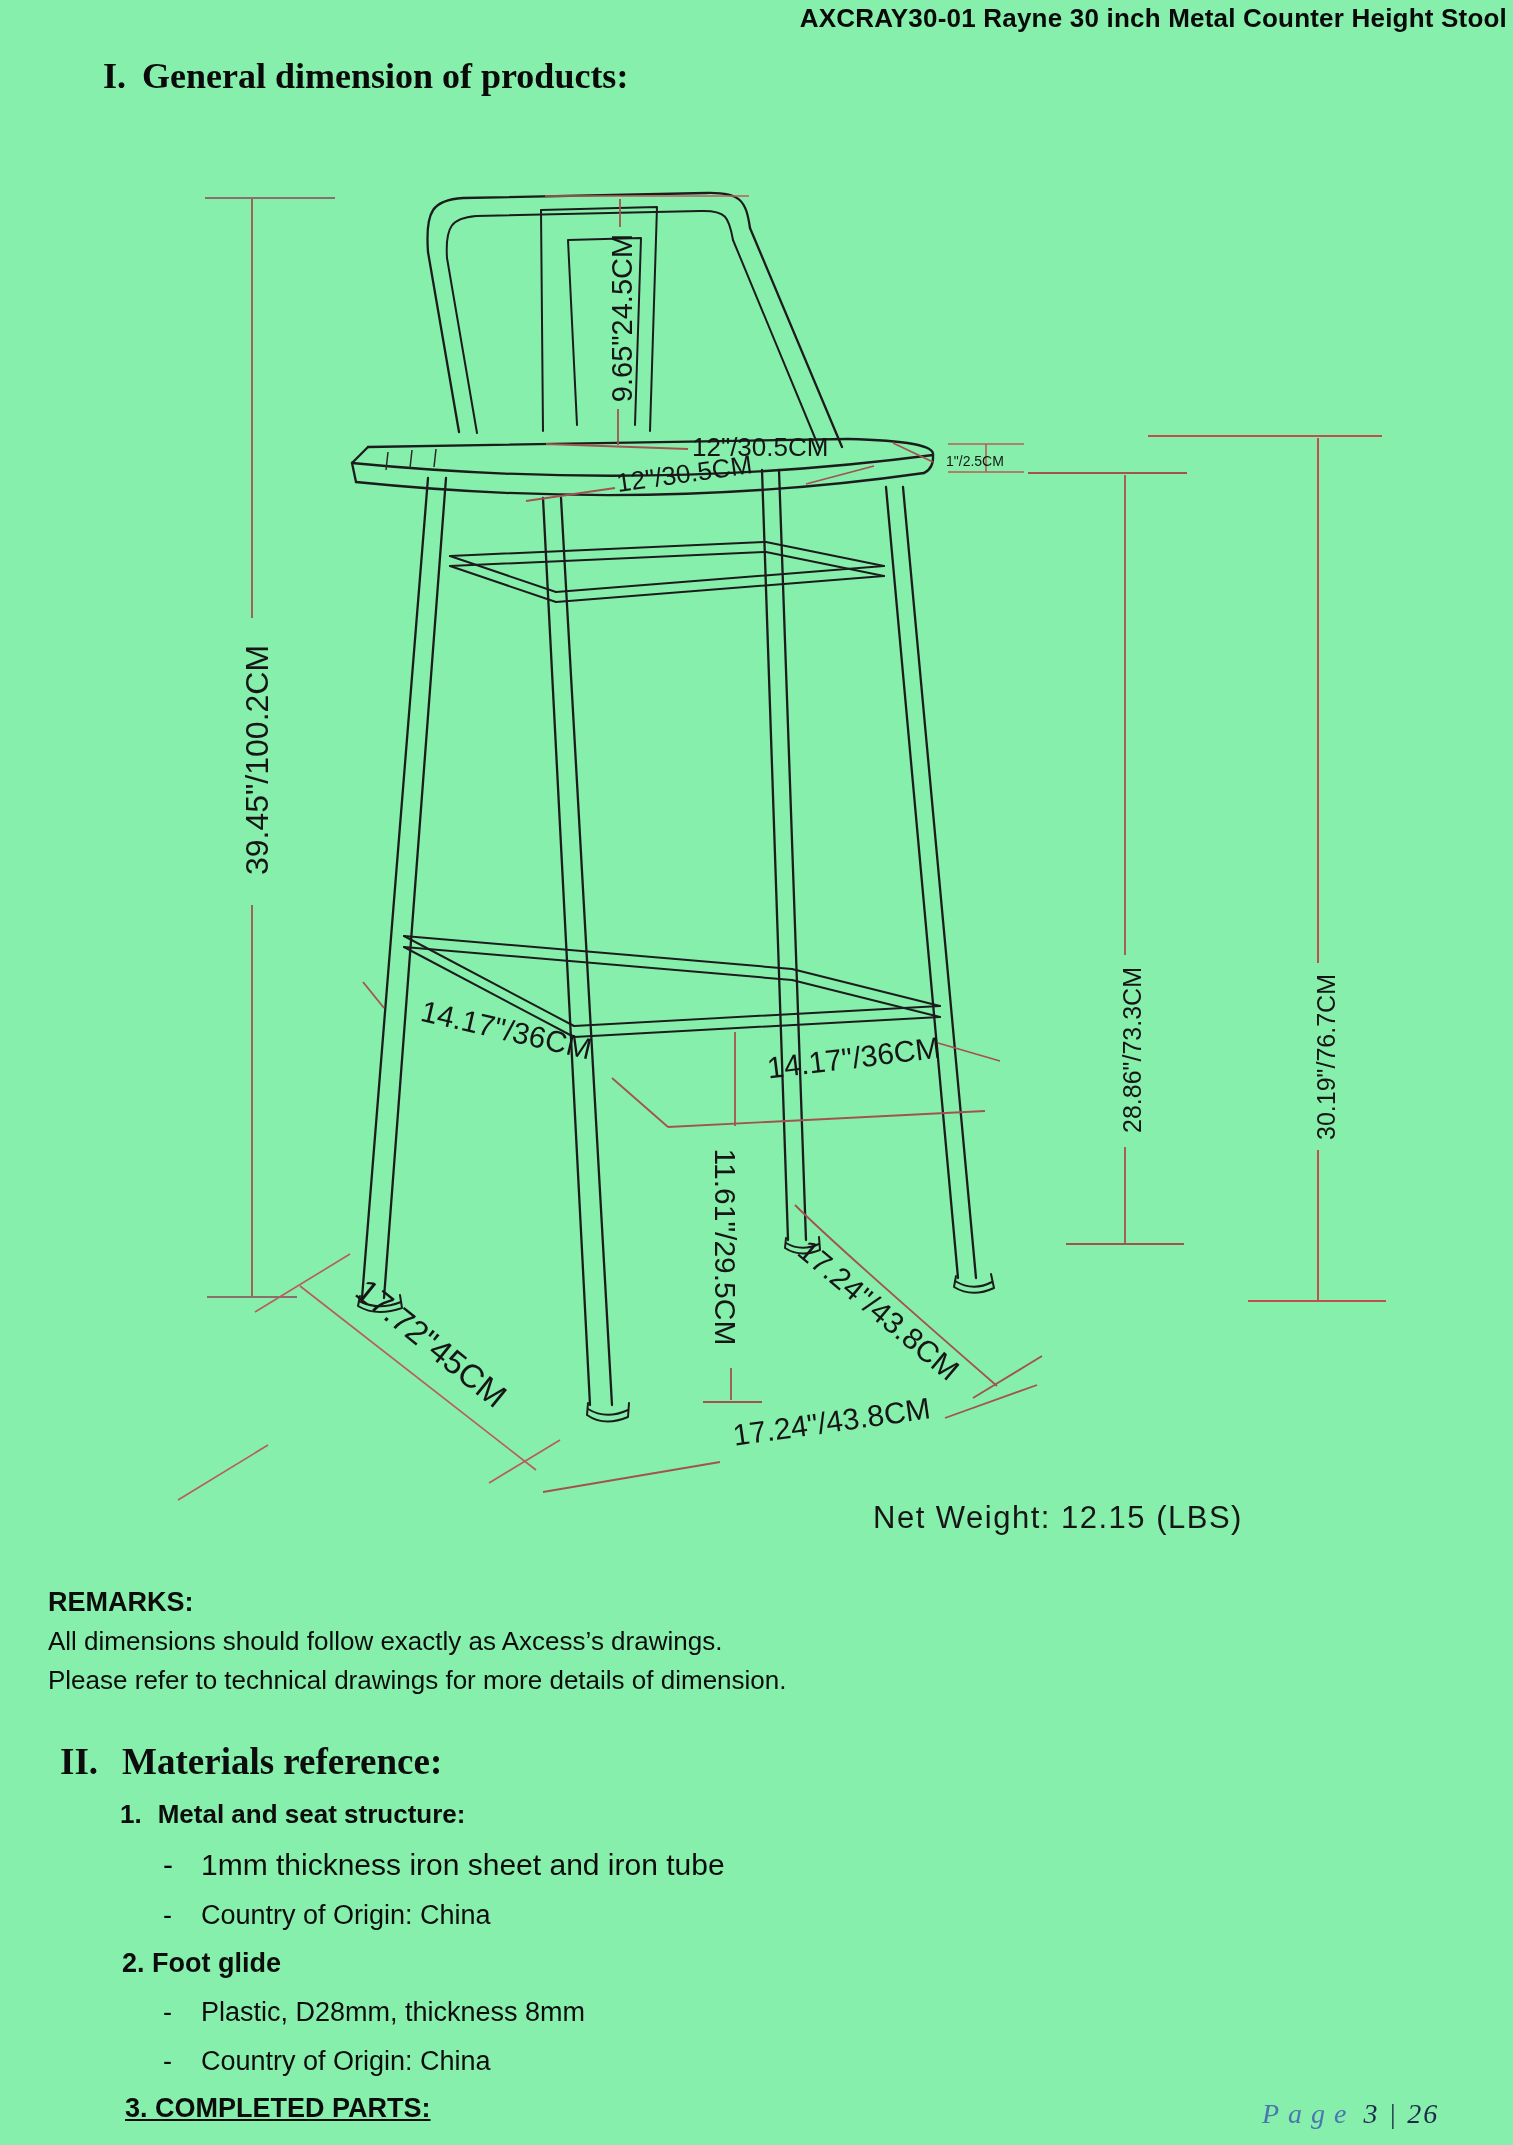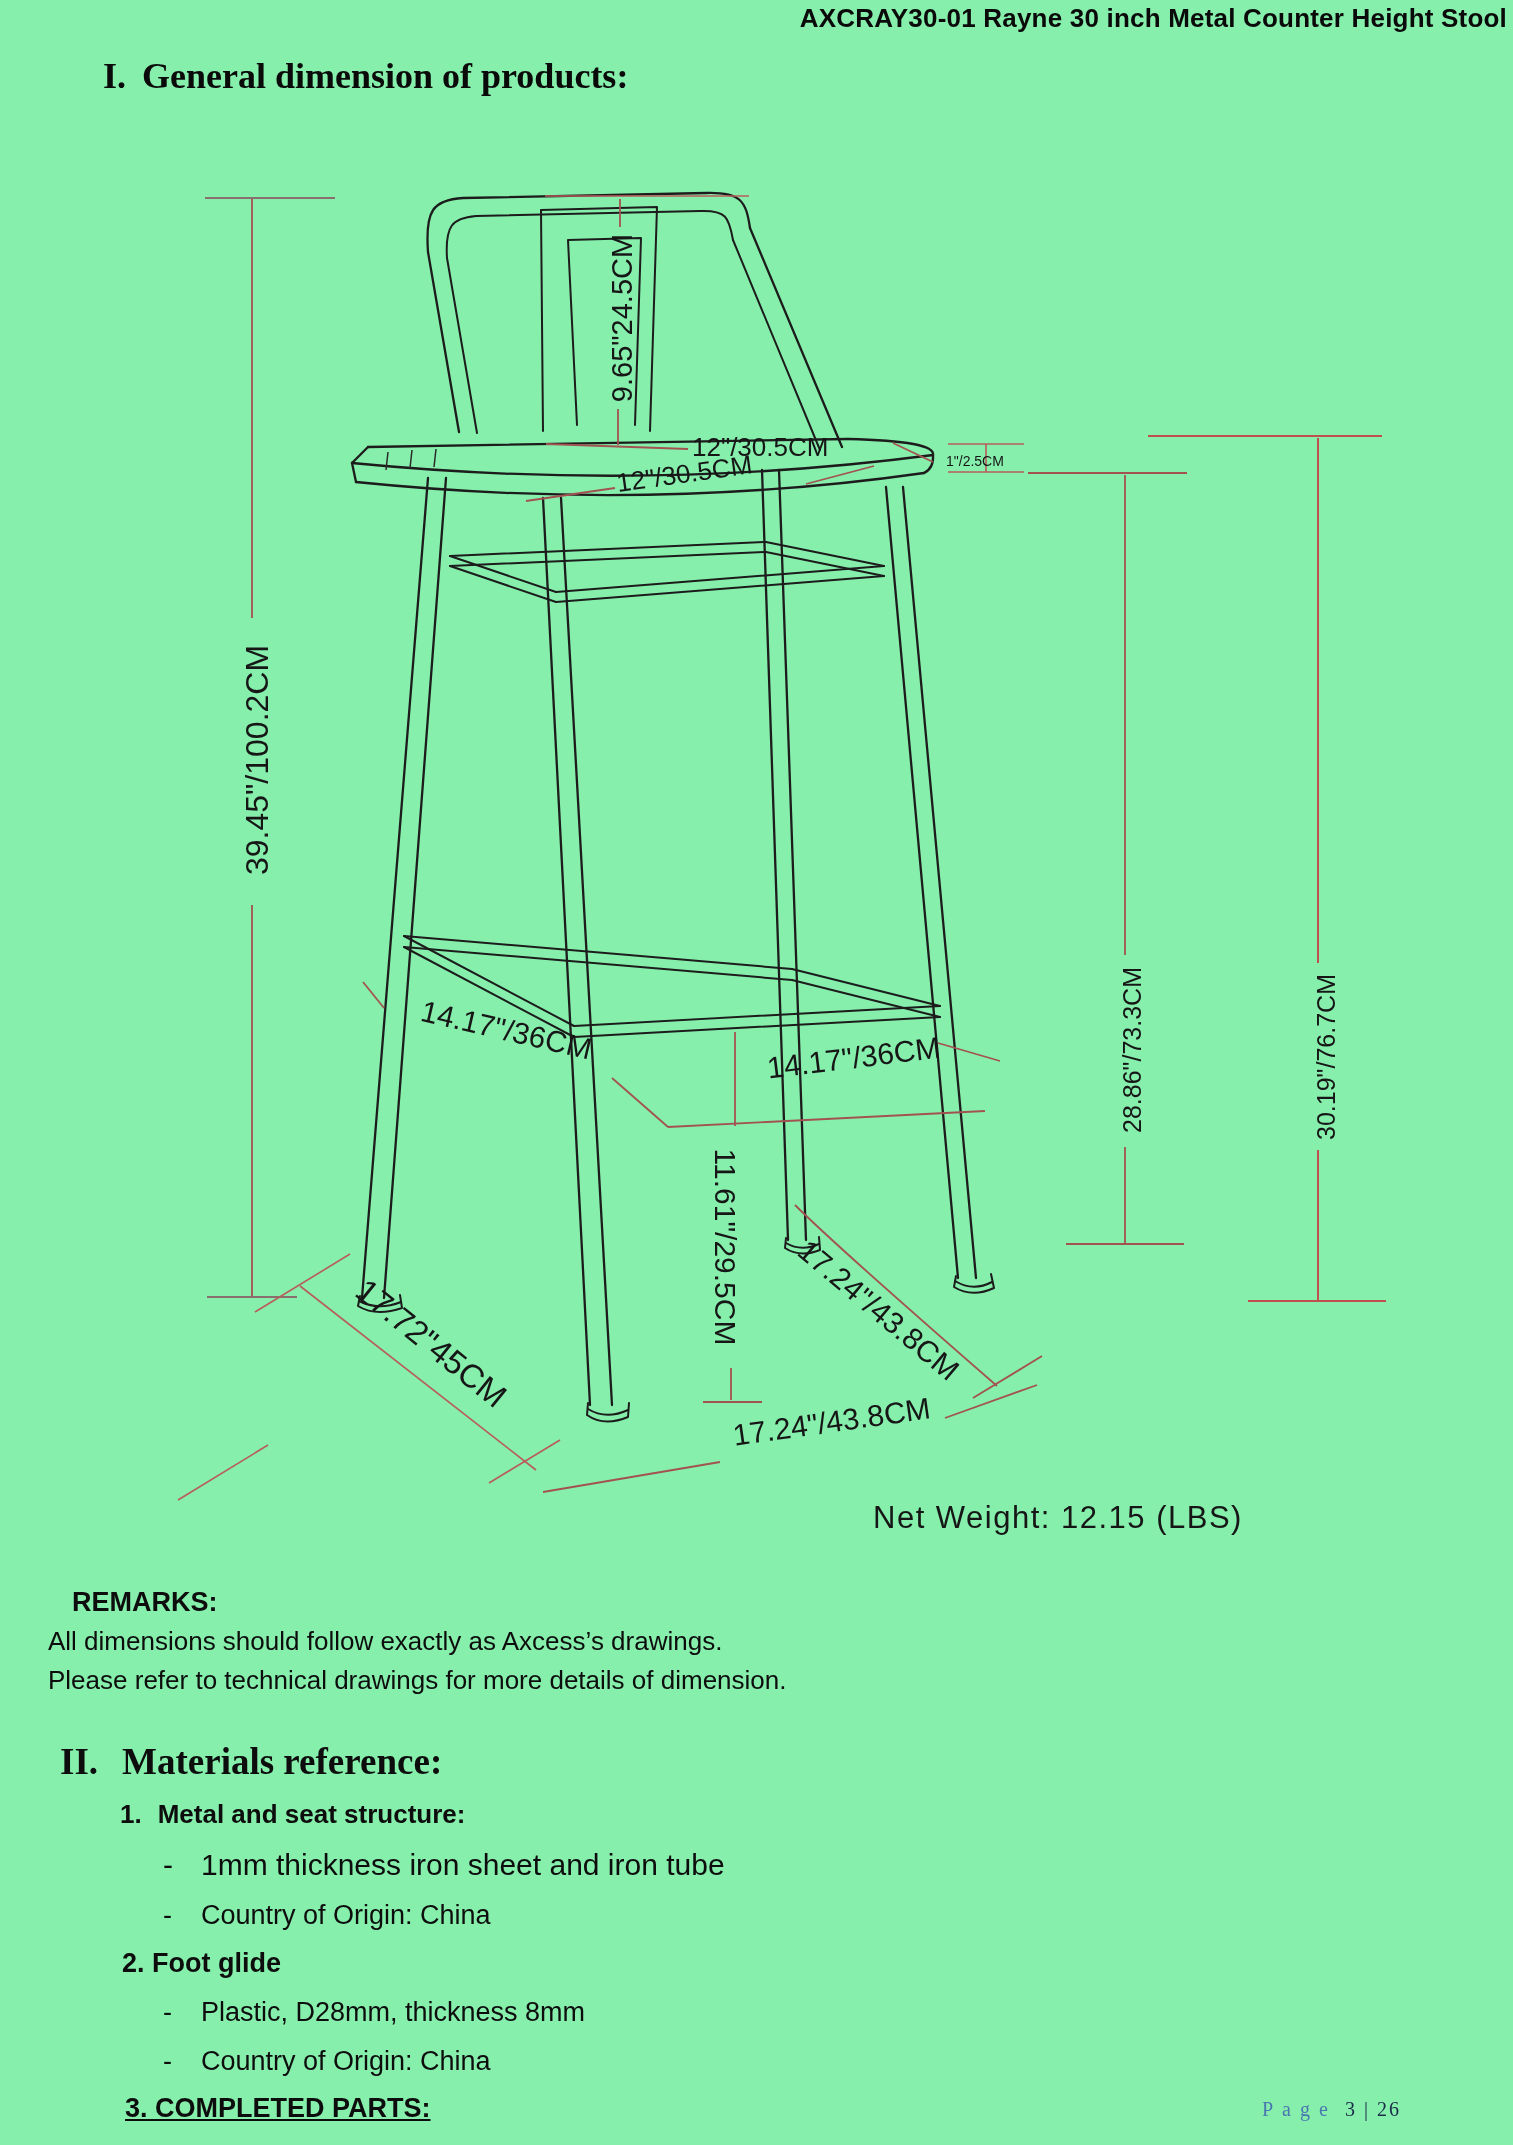--- a/index.html
+++ b/index.html
@@ -25,37 +25,37 @@
   .k2 { stroke:#1c1c1c; stroke-width:2;   fill:none; stroke-linecap:round; stroke-linejoin:round; }
   .kh { stroke:#2a2a2a; stroke-width:1.5; fill:none; }
   .r  { stroke:#a35252; stroke-width:1.8; fill:none; }
   .rb { stroke:#c0504d; stroke-width:2;   fill:none; }
   .rt { stroke:#8a6f6f; stroke-width:2;   fill:none; }
   .rf { stroke:#b85c5c; stroke-width:1.6; fill:none; }
   text.dim { fill:#161616; font-family:"Liberation Sans", sans-serif; }
   text.net { fill:#161616; font-family:"Liberation Sans", sans-serif; letter-spacing:1.5px; }
 
   .remarks { position:absolute; left:48px; top:1583px; font-size:26px; line-height:39px; color:#0d0d0d; }
-  .remarks .r-title { font-weight:bold; font-size:27px;margin-left:24px; }
+  .remarks .r-title { font-weight:bold; font-size:27px; }
 
   .materials { position:absolute; left:0; top:1740px; color:#0d0d0d; }
   .m-head { margin-left:60px; font-family:"Liberation Serif", serif; font-weight:bold; font-size:37px; display:flex; }
   .m-head .rn { margin-right:24px; }
   .m-row1 { margin-left:120px; margin-top:16px; font-weight:bold; font-size:26px; }
   .m-row1 .n { margin-right:16px; }
   .m-sub { margin-left:163px; display:flex; align-items:baseline; }
   .m-sub .dash { width:38px; flex:0 0 38px; }
   .m-sub.big  { font-size:30px; margin-top:18px; }
   .m-sub.norm { font-size:27px; margin-top:18px; }
   .m-row2 { margin-left:122px; margin-top:17px; font-weight:bold; font-size:27px; }
   .m-row3 { margin-left:125px; margin-top:16px; font-weight:bold; font-size:27px;text-decoration:underline; }
 
   .page-footer {
     position:absolute; left:1262px; top:2098px;
-    font-family:"Liberation Serif", serif; font-size:20px; white-space:nowrap;
+    font-family:"Liberation Serif", serif; font-size:28px; white-space:nowrap;font-style:italic;
   }
   .page-footer .pg  { color:#4a77b0; letter-spacing:9px; margin-right:8px; }
   .page-footer .num { color:#1c2b4a; letter-spacing:2px; }
 </style>
 </head>
 <body>
 
 <div class="page">
 
   <div class="doc-header">AXCRAY30-01 Rayne 30 inch Metal Counter Height Stool</div>

